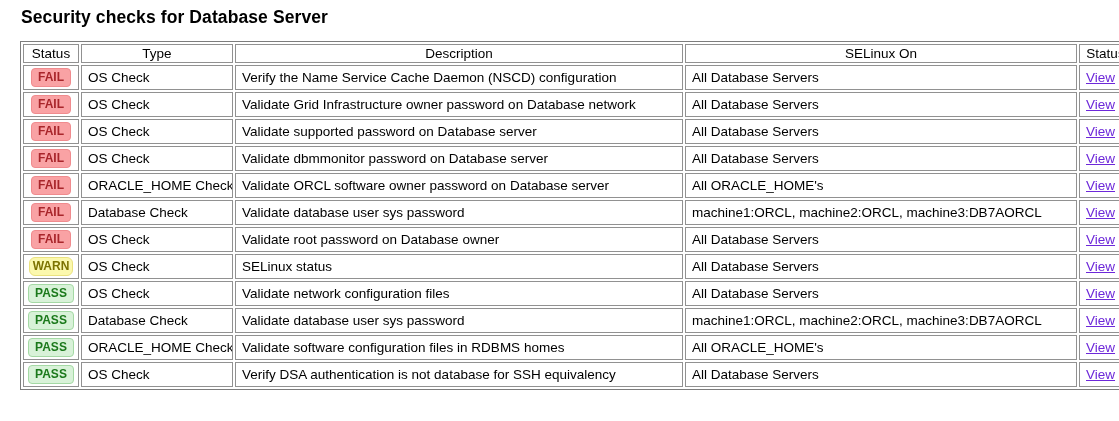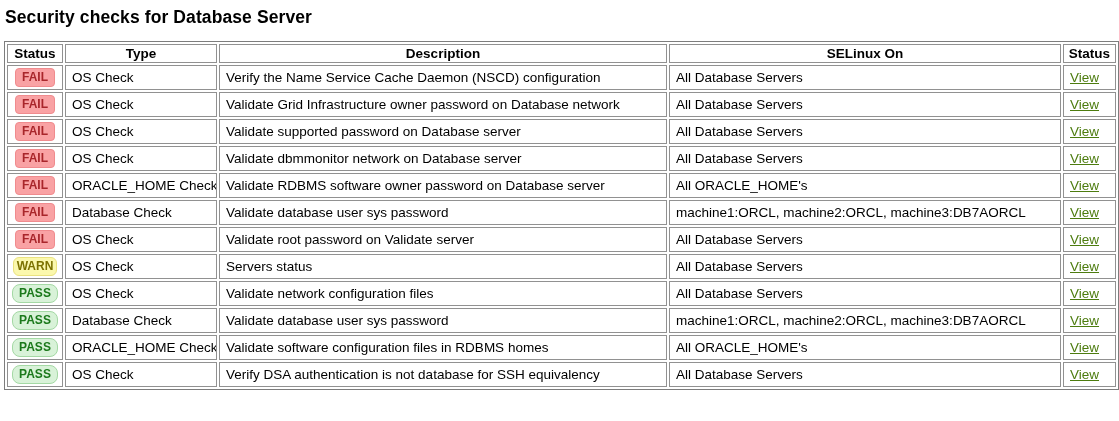--- a/index.html
+++ b/index.html
@@ -3,21 +3,21 @@
 <meta charset="utf-8">
 <style>
   * { box-sizing: border-box; }
   html, body {
     margin: 0; padding: 0;
     background: #ffffff;
     font-family: "Liberation Sans", "DejaVu Sans", sans-serif;
     color: #000000;
     width: 1119px;
   }
-  .page { width: 1119px; height: 421px; overflow: hidden; }
+  .page { width: 1119px; height: 421px; overflow: hidden; padding-left: 16px; }
 
   h1.page-title {
     margin: 7px 0 0 5px;
     font-size: 17.5px;
     font-weight: bold;
     letter-spacing: 0.1px;
   }
 
   table.checks {
     margin: 13px 0 0 4px;
@@ -30,21 +30,21 @@
   }
   th, td {
     border: 1px solid #919191;
     font-size: 13.5px;
     padding: 0 6px;
     overflow: hidden;
     white-space: nowrap;
     background: #ffffff;
   }
   th {
-    font-weight: bold;
+    font-weight: normal;
     text-align: center;
     height: 19px;
     padding: 1px 4px;
   }
   td { height: 25px; vertical-align: middle; }
 
   col.c-status  { width: 56px; }
   col.c-type    { width: 152px; }
   col.c-desc    { width: 448px; }
   col.c-on      { width: 392px; }
@@ -63,25 +63,25 @@
   }
   .badge-fail {
     background: var(--fail-bg); color: var(--fail-text); border-color: var(--fail-border);
   }
   .badge-warn {
     background: var(--warn-bg); color: var(--warn-text); border-color: var(--warn-border);
     padding: 1px 3px;
     border-radius: 6px;
   }
   .badge-pass {
-    background: var(--pass-bg); color: var(--pass-text); border-color: var(--pass-border); border-radius: 8px;
+    background: var(--pass-bg); color: var(--pass-text); border-color: var(--pass-border);
   }
 
   a.view-link {
-    color: #4d7c0f;
+    color: #6d28d9;
     text-decoration: underline;
     cursor: pointer;
   }
 </style>
 </head>
 <body>
 
 <div class="page">
 
   <h1 class="page-title">Security checks for Database Server</h1>
@@ -121,49 +121,49 @@
         <tr>
           <td class="cell-status"><span class="badge badge-fail">FAIL</span></td>
           <td>OS Check</td>
           <td>Validate supported password on Database server</td>
           <td>All Database Servers</td>
           <td><a class="view-link" href="#">View</a></td>
         </tr>
         <tr>
           <td class="cell-status"><span class="badge badge-fail">FAIL</span></td>
           <td>OS Check</td>
-          <td>Validate dbmmonitor network on Database server</td>
+          <td>Validate dbmmonitor password on Database server</td>
           <td>All Database Servers</td>
           <td><a class="view-link" href="#">View</a></td>
         </tr>
         <tr>
           <td class="cell-status"><span class="badge badge-fail">FAIL</span></td>
           <td>ORACLE_HOME Check</td>
-          <td>Validate RDBMS software owner password on Database server</td>
+          <td>Validate ORCL software owner password on Database server</td>
           <td>All ORACLE_HOME's</td>
           <td><a class="view-link" href="#">View</a></td>
         </tr>
         <tr>
           <td class="cell-status"><span class="badge badge-fail">FAIL</span></td>
           <td>Database Check</td>
           <td>Validate database user sys password</td>
           <td>machine1:ORCL, machine2:ORCL, machine3:DB7AORCL</td>
           <td><a class="view-link" href="#">View</a></td>
         </tr>
         <tr>
           <td class="cell-status"><span class="badge badge-fail">FAIL</span></td>
           <td>OS Check</td>
-          <td>Validate root password on Validate server</td>
+          <td>Validate root password on Database owner</td>
           <td>All Database Servers</td>
           <td><a class="view-link" href="#">View</a></td>
         </tr>
         <tr>
           <td class="cell-status"><span class="badge badge-warn">WARN</span></td>
           <td>OS Check</td>
-          <td>Servers status</td>
+          <td>SELinux status</td>
           <td>All Database Servers</td>
           <td><a class="view-link" href="#">View</a></td>
         </tr>
         <tr>
           <td class="cell-status"><span class="badge badge-pass">PASS</span></td>
           <td>OS Check</td>
           <td>Validate network configuration files</td>
           <td>All Database Servers</td>
           <td><a class="view-link" href="#">View</a></td>
         </tr>

